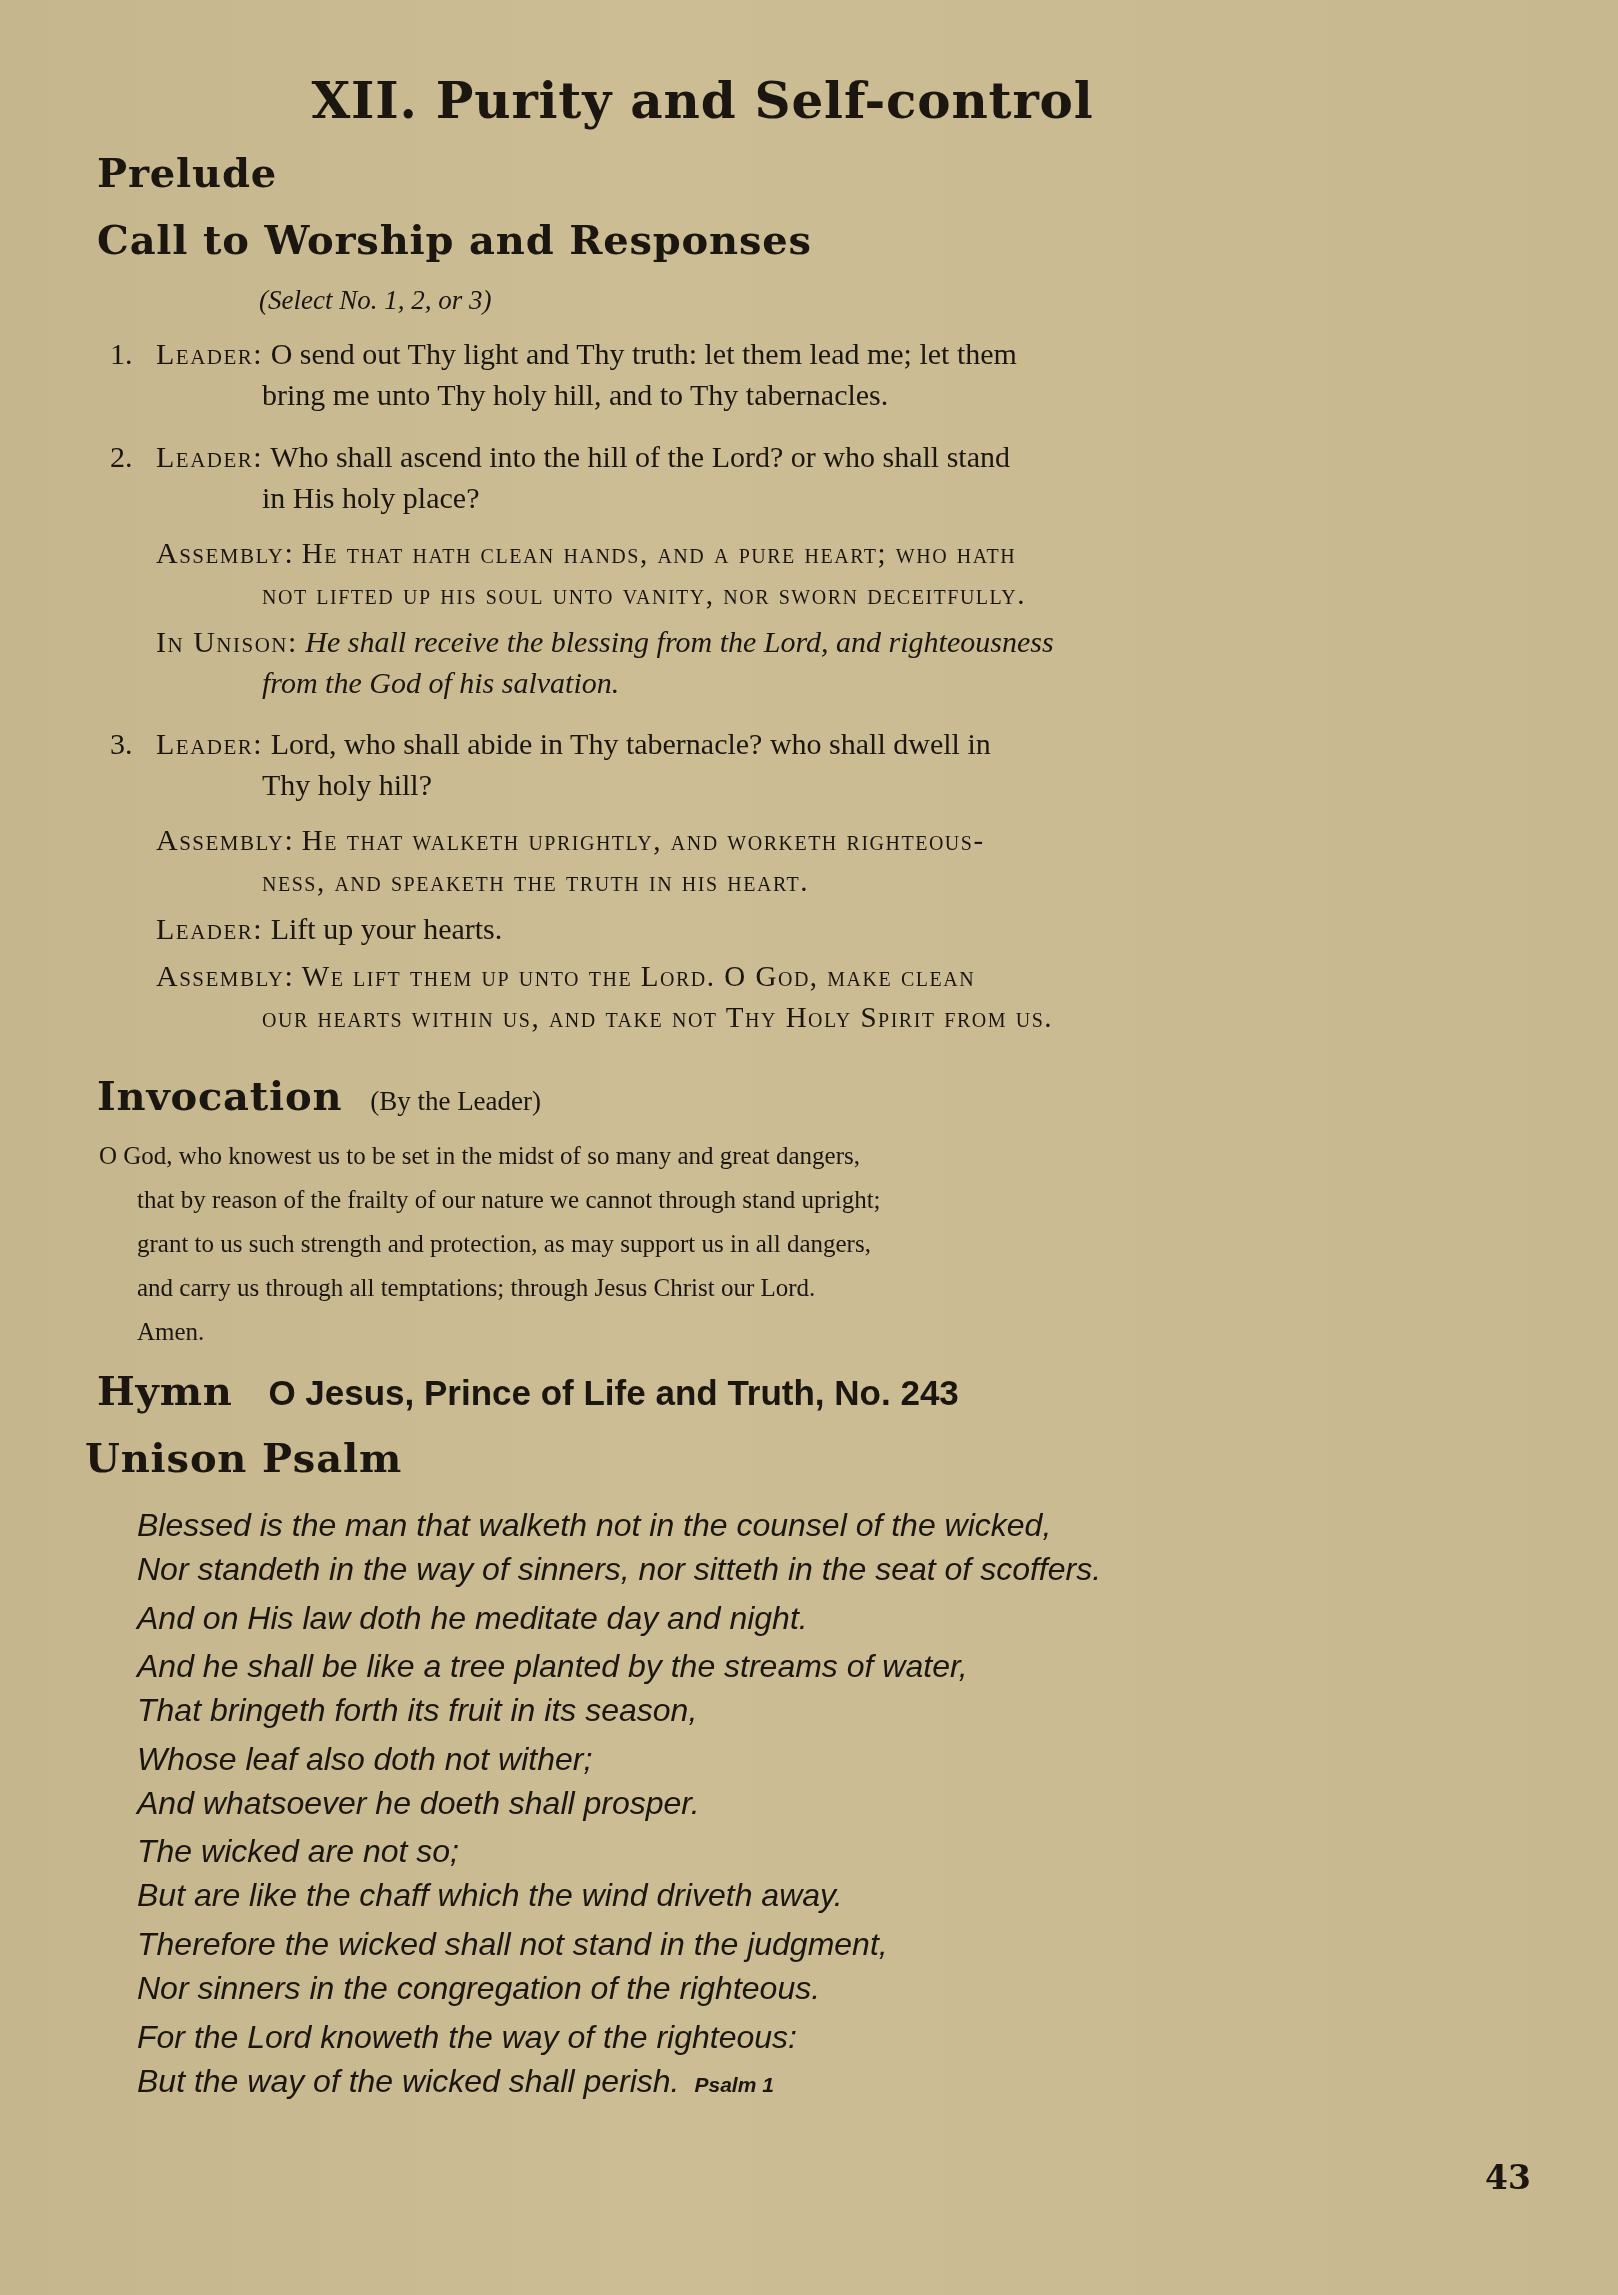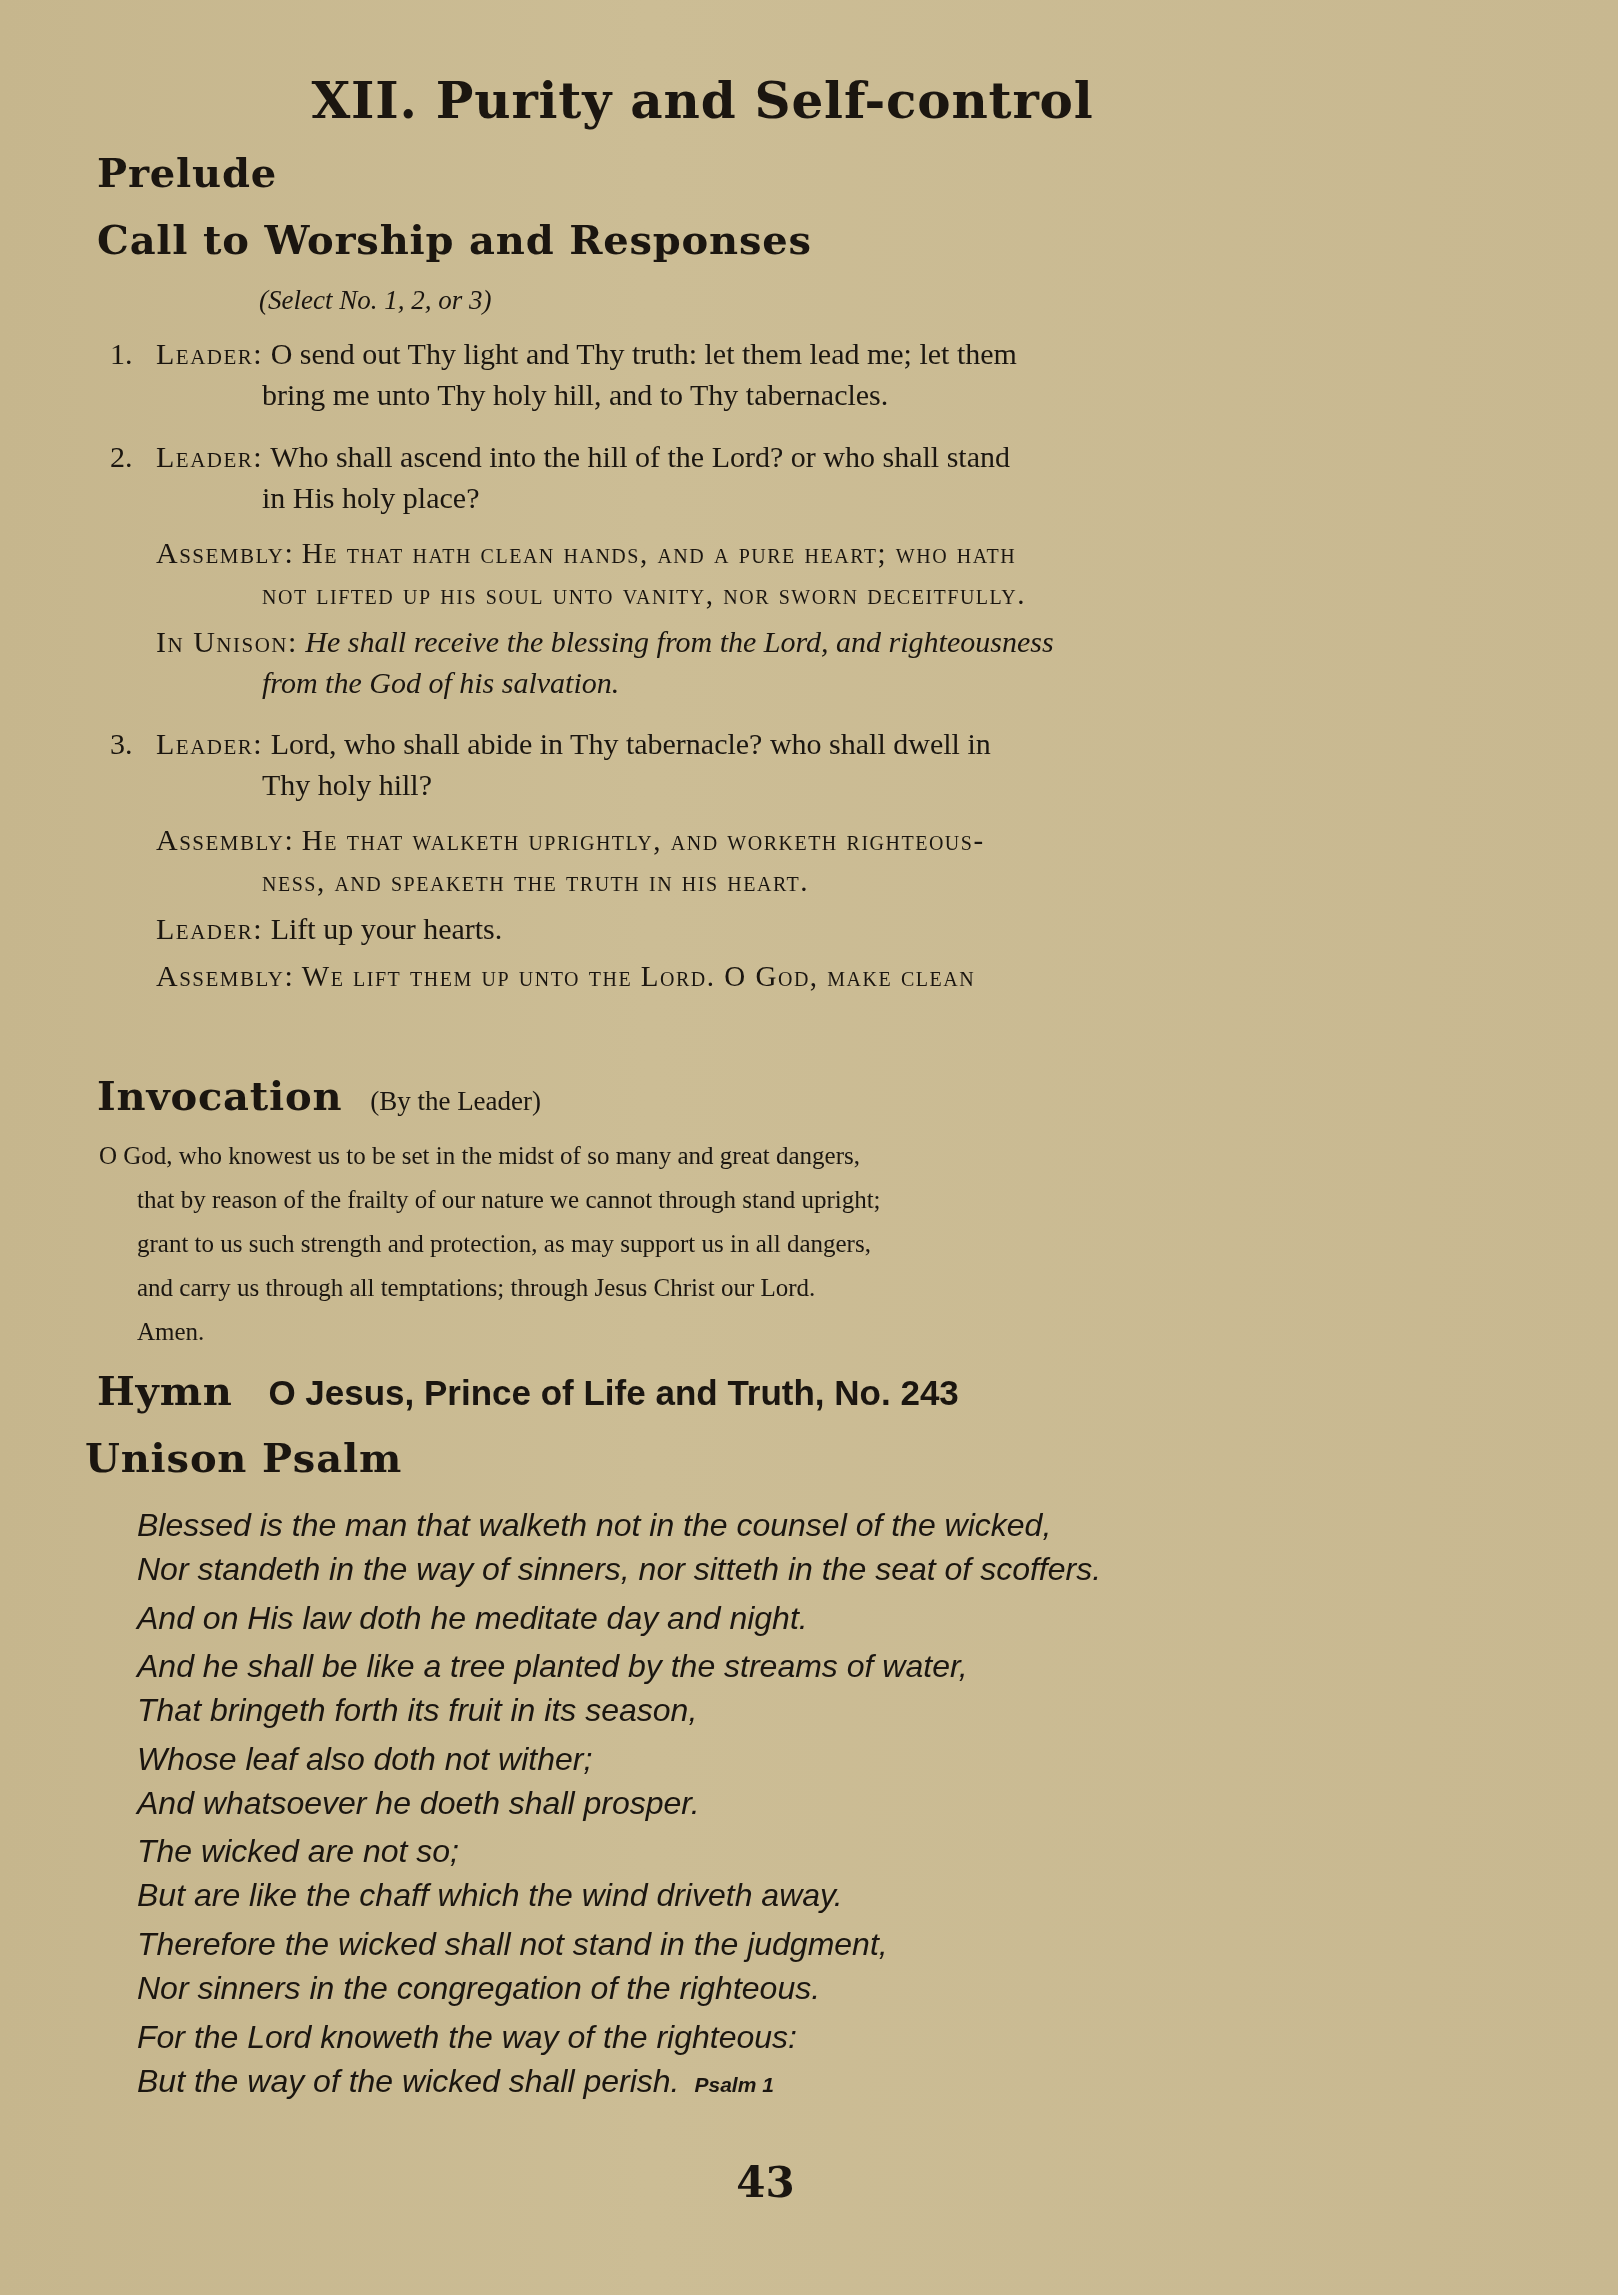--- a/index.html
+++ b/index.html
@@ -57,22 +57,22 @@
   }
   .psalm {
     position: absolute; left: 137px; top: 1503px; width: 1218px;
     font-family: "Liberation Sans", sans-serif; font-style: italic;
     font-size: 32px; line-height: 44px;
   }
   .stanza { margin-bottom: 4.6px; }
   .stanza div { display: block; }
   .psalm-ref { font-size: 21px; font-weight: bold; margin-left: 15px; }
   .page-num {
-    position: absolute; top: 2158px; left: 0; width: 1531px; text-align: center;
-    font-family: "DejaVu Serif", serif; font-weight: bold; font-size: 42px;
+    position: absolute; top: 2158px; left: 0; width: 1531px; text-align: right;
+    font-family: "DejaVu Serif", serif; font-weight: bold; font-size: 33px;
   }
 </style>
 </head>
 <body>
 
 <div class="page">
 
   <div class="title blackletter">XII. Purity and Self-control</div>
 
   <div class="heading blackletter" style="left:97px; top:146px;">Prelude</div>
@@ -94,20 +94,21 @@
     <div class="cont italic" style="padding-left:152px;">from the God of his salvation.</div>
   </div>
 
   <div class="entry" style="top:723px;">
     <div><span class="num">3.</span><span class="sc">Leader:</span> <span>Lord, who shall abide in Thy tabernacle? who shall dwell in</span></div>
     <div class="cont">Thy holy hill?</div>
     <div class="indent-row" style="margin-top:13.7px;"><span class="sc">Assembly:</span> <span class="assembly-text">He that walketh uprightly, and worketh righteous-</span></div>
     <div class="indent-cont assembly-text">ness, and speaketh the truth in his heart.</div>
     <div class="indent-row" style="margin-top:6px;"><span class="sc">Leader:</span> <span>Lift up your hearts.</span></div>
     <div class="indent-row" style="margin-top:6px;"><span class="sc">Assembly:</span> <span class="assembly-text">We lift them up unto the Lord.  O God, make clean</span></div>
+    <div class="indent-cont assembly-text">our hearts within us, and take not Thy Holy Spirit from us.</div>
   </div>
 
   <div class="heading" style="left:97px; top:1069px;">
     <span class="blackletter">Invocation</span>
     <span style="font-size:27px; font-family:'Liberation Serif', serif; margin-left:15px;">(By the Leader)</span>
   </div>
   <div class="inv-body">
     <span class="first">O God, who knowest us to be set in the midst of so many and great dangers,</span>
     <span class="rest">that by reason of the frailty of our nature we cannot through stand upright;</span>
     <span class="rest">grant to us such strength and protection, as may support us in all dangers,</span>

